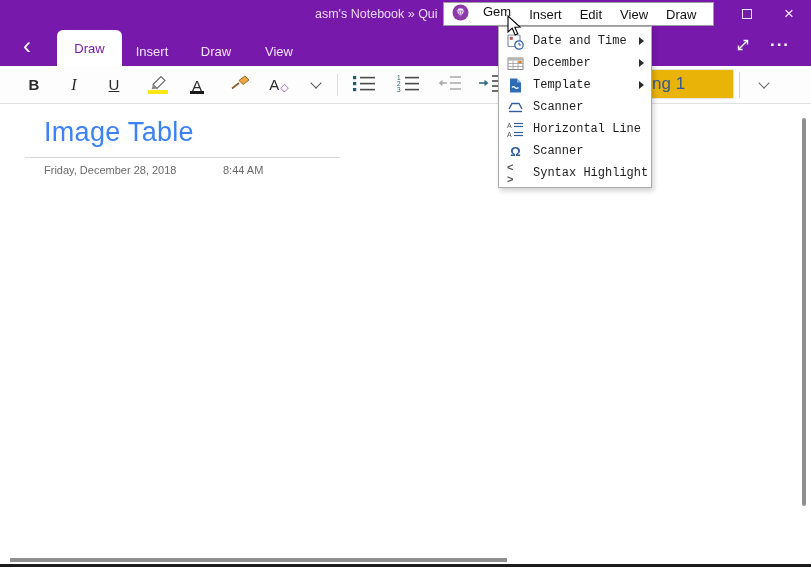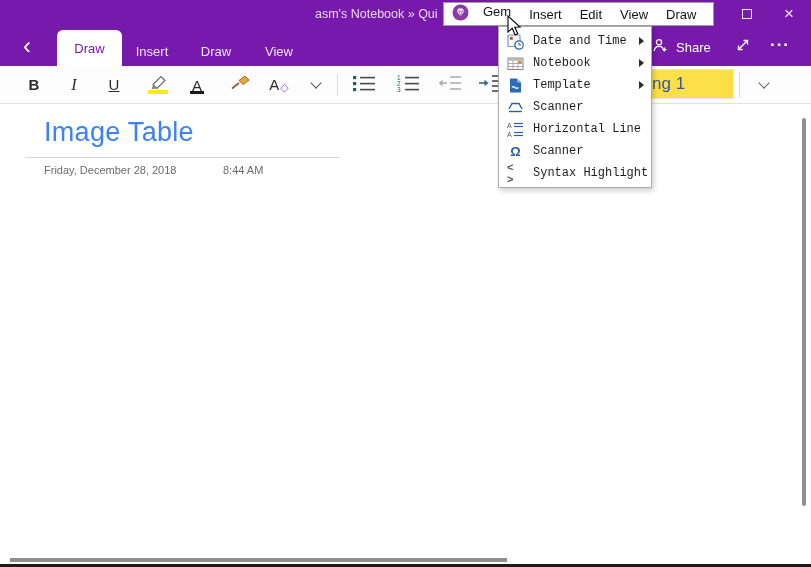--- a/index.html
+++ b/index.html
@@ -42,21 +42,21 @@
   .tb-numbers   { left:392px; width:32px; }
   .tb-outdent   { left:434px; width:32px; }
   .tb-indent    { left:476px; width:30px; }
   .under-bar { position:absolute; bottom:9px; left:8px; right:8px; height:4px; }
   .yellow { background:#FFE714; }
   .black  { background:#1a1a1a; height:3.5px; }
   .diamond { color:#9b4dca; font-size:11px; margin-left:1px; margin-top:6px; }
   .chev { width:8px; height:8px; border-right:1.7px solid #555; border-bottom:1.7px solid #555; transform:rotate(45deg); margin-top:-4px; }
   .tb-sep { position:absolute; left:337px; top:8px; width:1px; height:22px; background:#dcdcdc; }
   .tb-sep2 { position:absolute; left:739px; top:6px; width:1px; height:26px; background:#d6d6d6; }
-  .style-box { position:absolute; left:640px; top:3px; width:94px; height:30px; background:#fde047; border:1px solid #e6e6e6; font-size:17px; color:#35589E; line-height:28px; padding-left:11px; }
+  .style-box { position:absolute; left:640px; top:3px; width:94px; height:30px; background:#eab308; border:1px solid #e6e6e6; font-size:17px; color:#35589E; line-height:28px; padding-left:11px; }
   .tb-chev2 { left:750px; width:28px; }
   .tb-chev2 .chev { border-color:#666; }
 
   
   .content { position:absolute; left:0; top:104px; width:811px; height:463px; background:#fff; }
   .page-title { position:absolute; left:44px; top:13px; font-size:27px; font-weight:400; color:#3b82f6; letter-spacing:0.3px; }
   .title-underline { position:absolute; left:25px; top:53px; width:315px; height:1px; background:#d8d8d8; }
   .page-date { position:absolute; left:44px; top:60px; font-size:11px; color:#6a6a6a; }
   .page-time { position:absolute; left:223px; top:60px; font-size:11px; color:#6a6a6a; }
 
@@ -107,30 +107,20 @@
     <div class="tab tab-insert">
         <span>Insert</span>
       </div>
     <div class="tab tab-draw">
         <span>Draw</span>
       </div>
     <div class="tab tab-view">
         <span>View</span>
       </div>
 
-    <div class="share-btn">
-      <span>
-        <svg width="17" height="15" viewBox="0 0 17 15">
-            <circle cx="7" cy="4.2" r="2.6" fill="none" stroke="#fff" stroke-width="1.3"></circle>
-            <path d="M2.2 13 C2.6 9.8 4.5 8.4 7 8.4 C9.5 8.4 11.4 9.8 11.8 13" fill="none" stroke="#fff" stroke-width="1.3"></path>
-            <path d="M12.6 9.5 v4 M10.6 11.5 h4" stroke="#fff" stroke-width="1.2"></path>
-          </svg>
-      </span>
-      <span>Share</span>
-    </div>
     <div class="expand-btn">
       <span>
         <svg width="16" height="16" viewBox="0 0 16 16">
             <path d="M3.5 12.5 L12.5 3.5" stroke="#fff" stroke-width="1.4" fill="none"></path>
             <path d="M8.5 3.5 h4 v4" stroke="#fff" stroke-width="1.4" fill="none"></path>
             <path d="M7.5 12.5 h-4 v-4" stroke="#fff" stroke-width="1.4" fill="none"></path>
           </svg>
       </span>
     </div>
     <div class="more-btn">
@@ -310,21 +300,21 @@
 
     <div class="menu-item">
       <span class="mi-icon">
         <svg width="17" height="17" viewBox="0 0 17 17">
             <rect x="1" y="3" width="15" height="11.5" fill="#fff" stroke="#8a8a8a" stroke-width="1"></rect>
             <rect x="1" y="3" width="15" height="2.6" fill="#b5b5b5"></rect>
             <path d="M6 5.6 V14.5 M11 5.6 V14.5 M1 8.5 H16 M1 11.5 H16" stroke="#9a9a9a" stroke-width="0.8"></path>
             <rect x="11.4" y="5.9" width="3.3" height="2.4" fill="#e07c28"></rect>
           </svg>
       </span>
-      <span class="mi-label">Notebook</span>
+      <span class="mi-label">December</span>
       <span class="mi-arrow"></span>
     </div>
 
     <div class="menu-item">
       <span class="mi-icon">
         <svg width="17" height="17" viewBox="0 0 17 17">
             <path d="M3 1.5 H10 L14 5.5 V15.5 H3 Z" fill="#2e6db4"></path>
             <path d="M10 1.5 L14 5.5 H10 Z" fill="#8fb1d9"></path>
             <path d="M5 10.5 Q6.5 8.8 8 10.5 T11.5 10.5" stroke="#fff" stroke-width="1.2" fill="none"></path>
           </svg>

